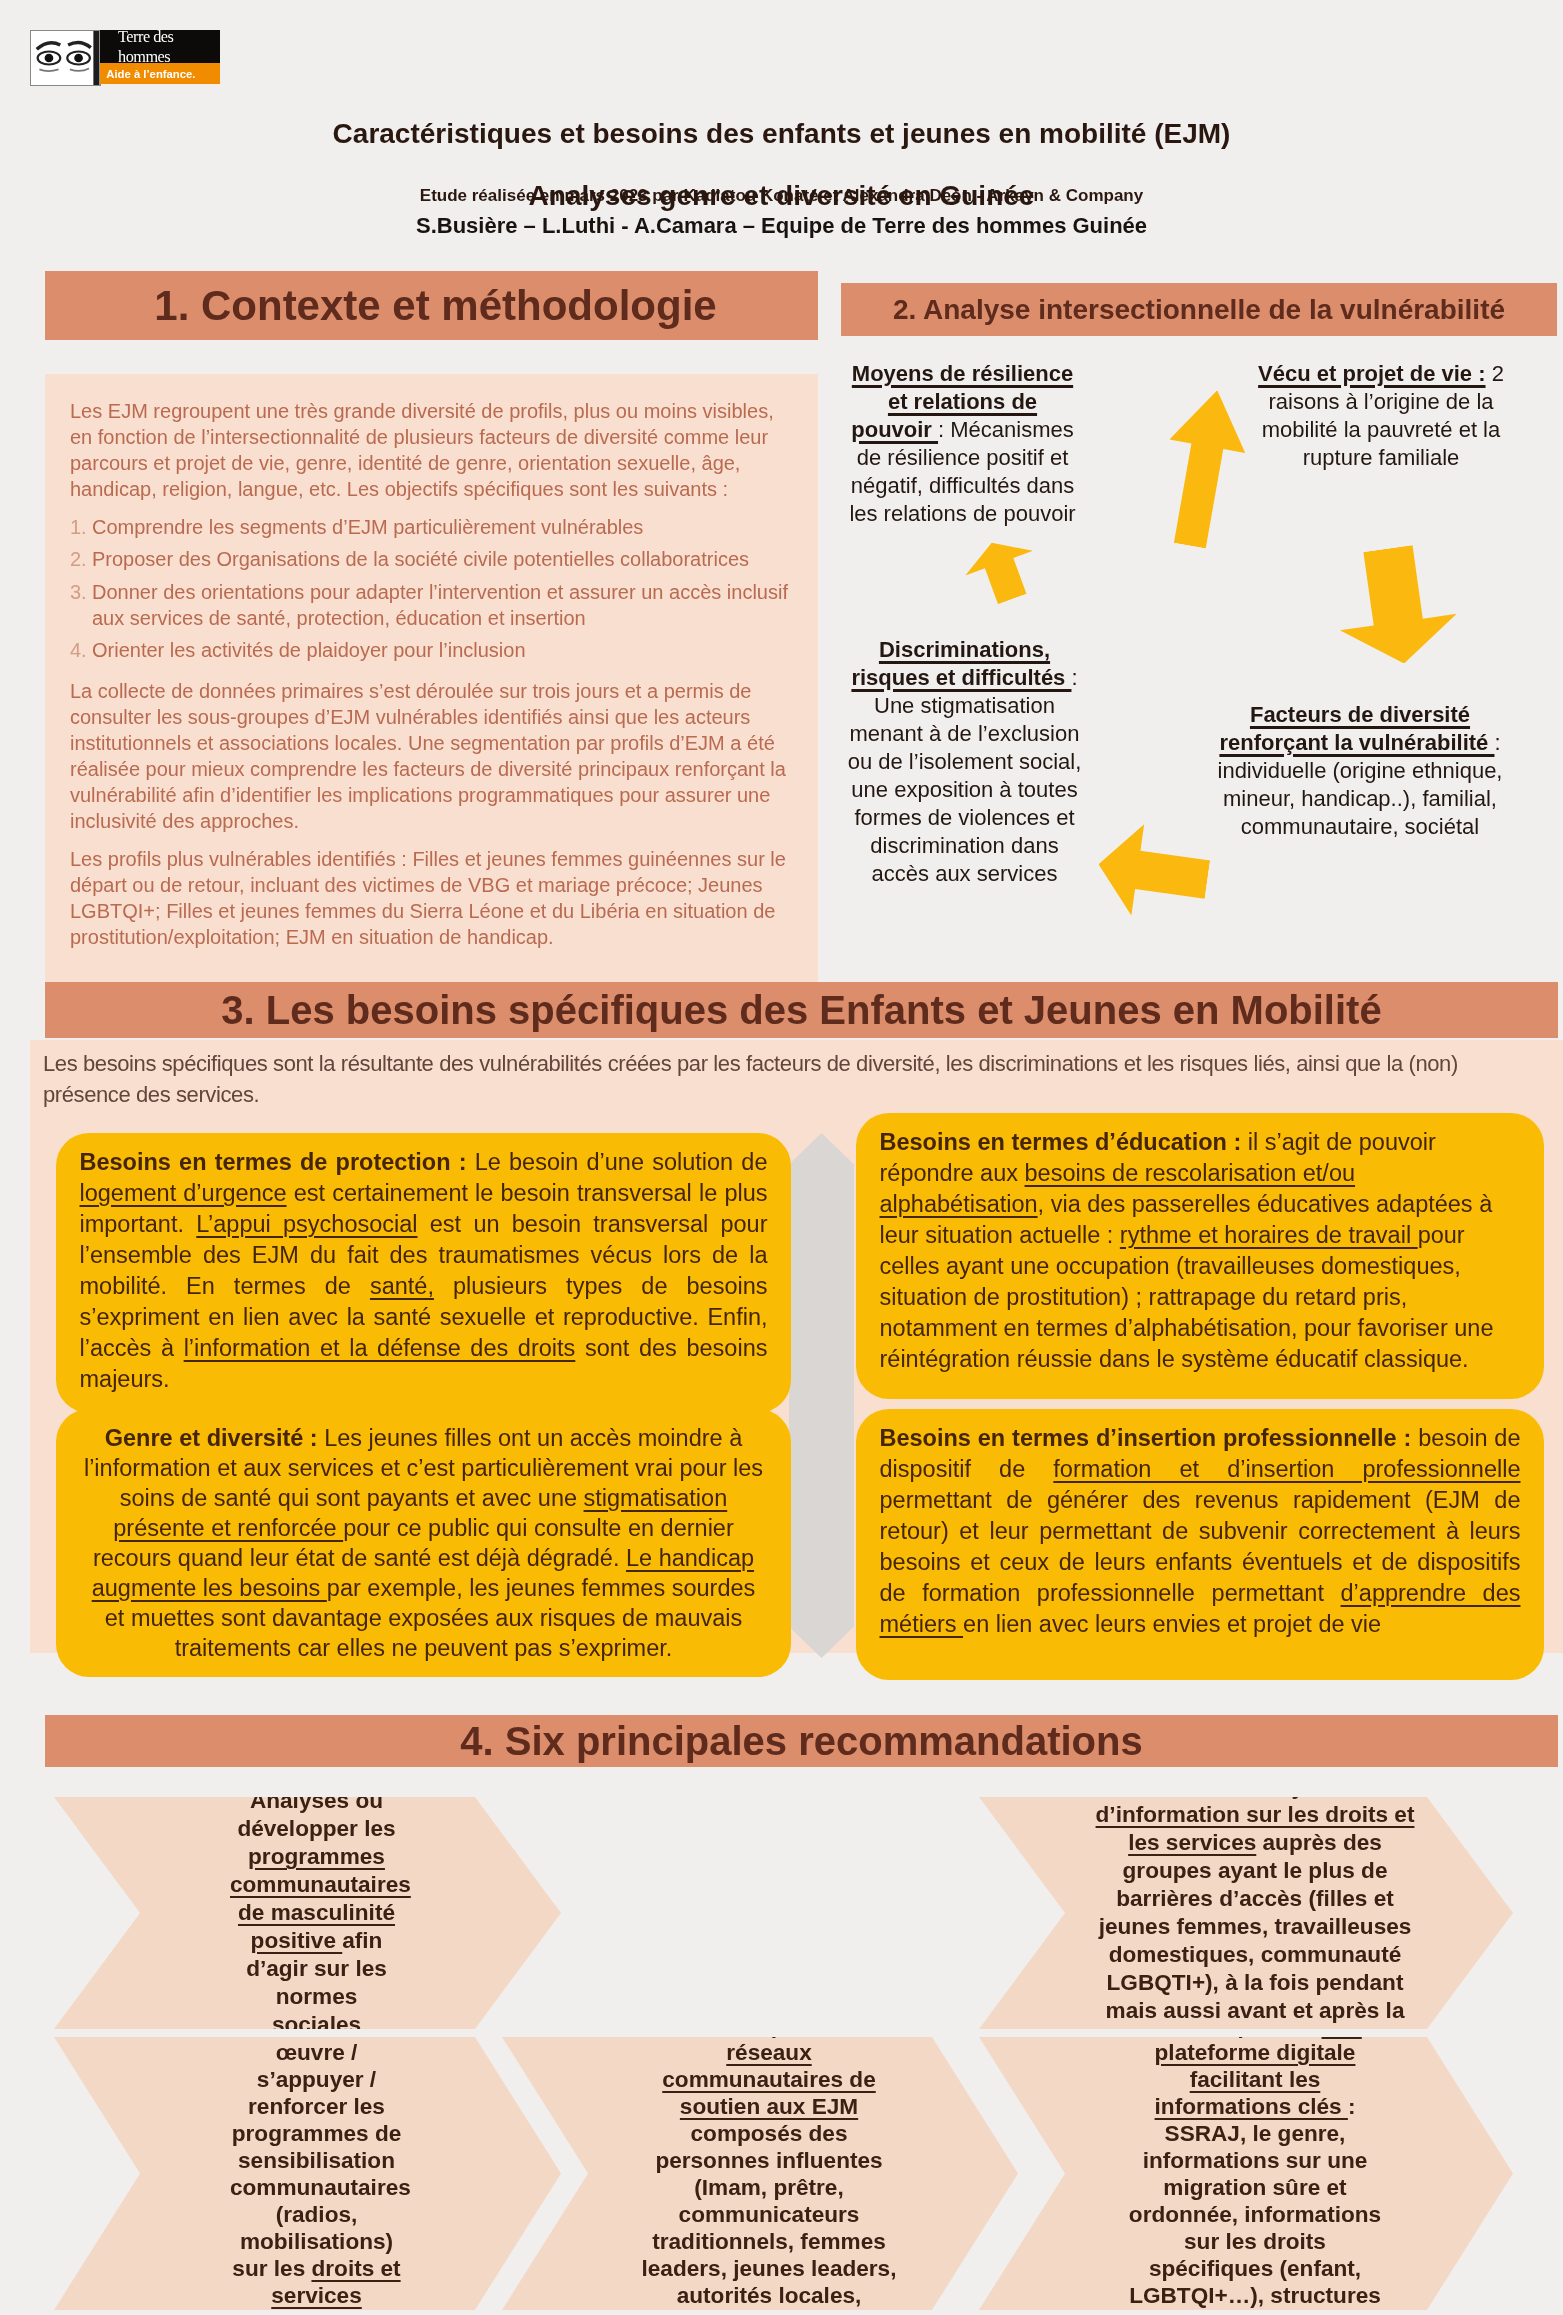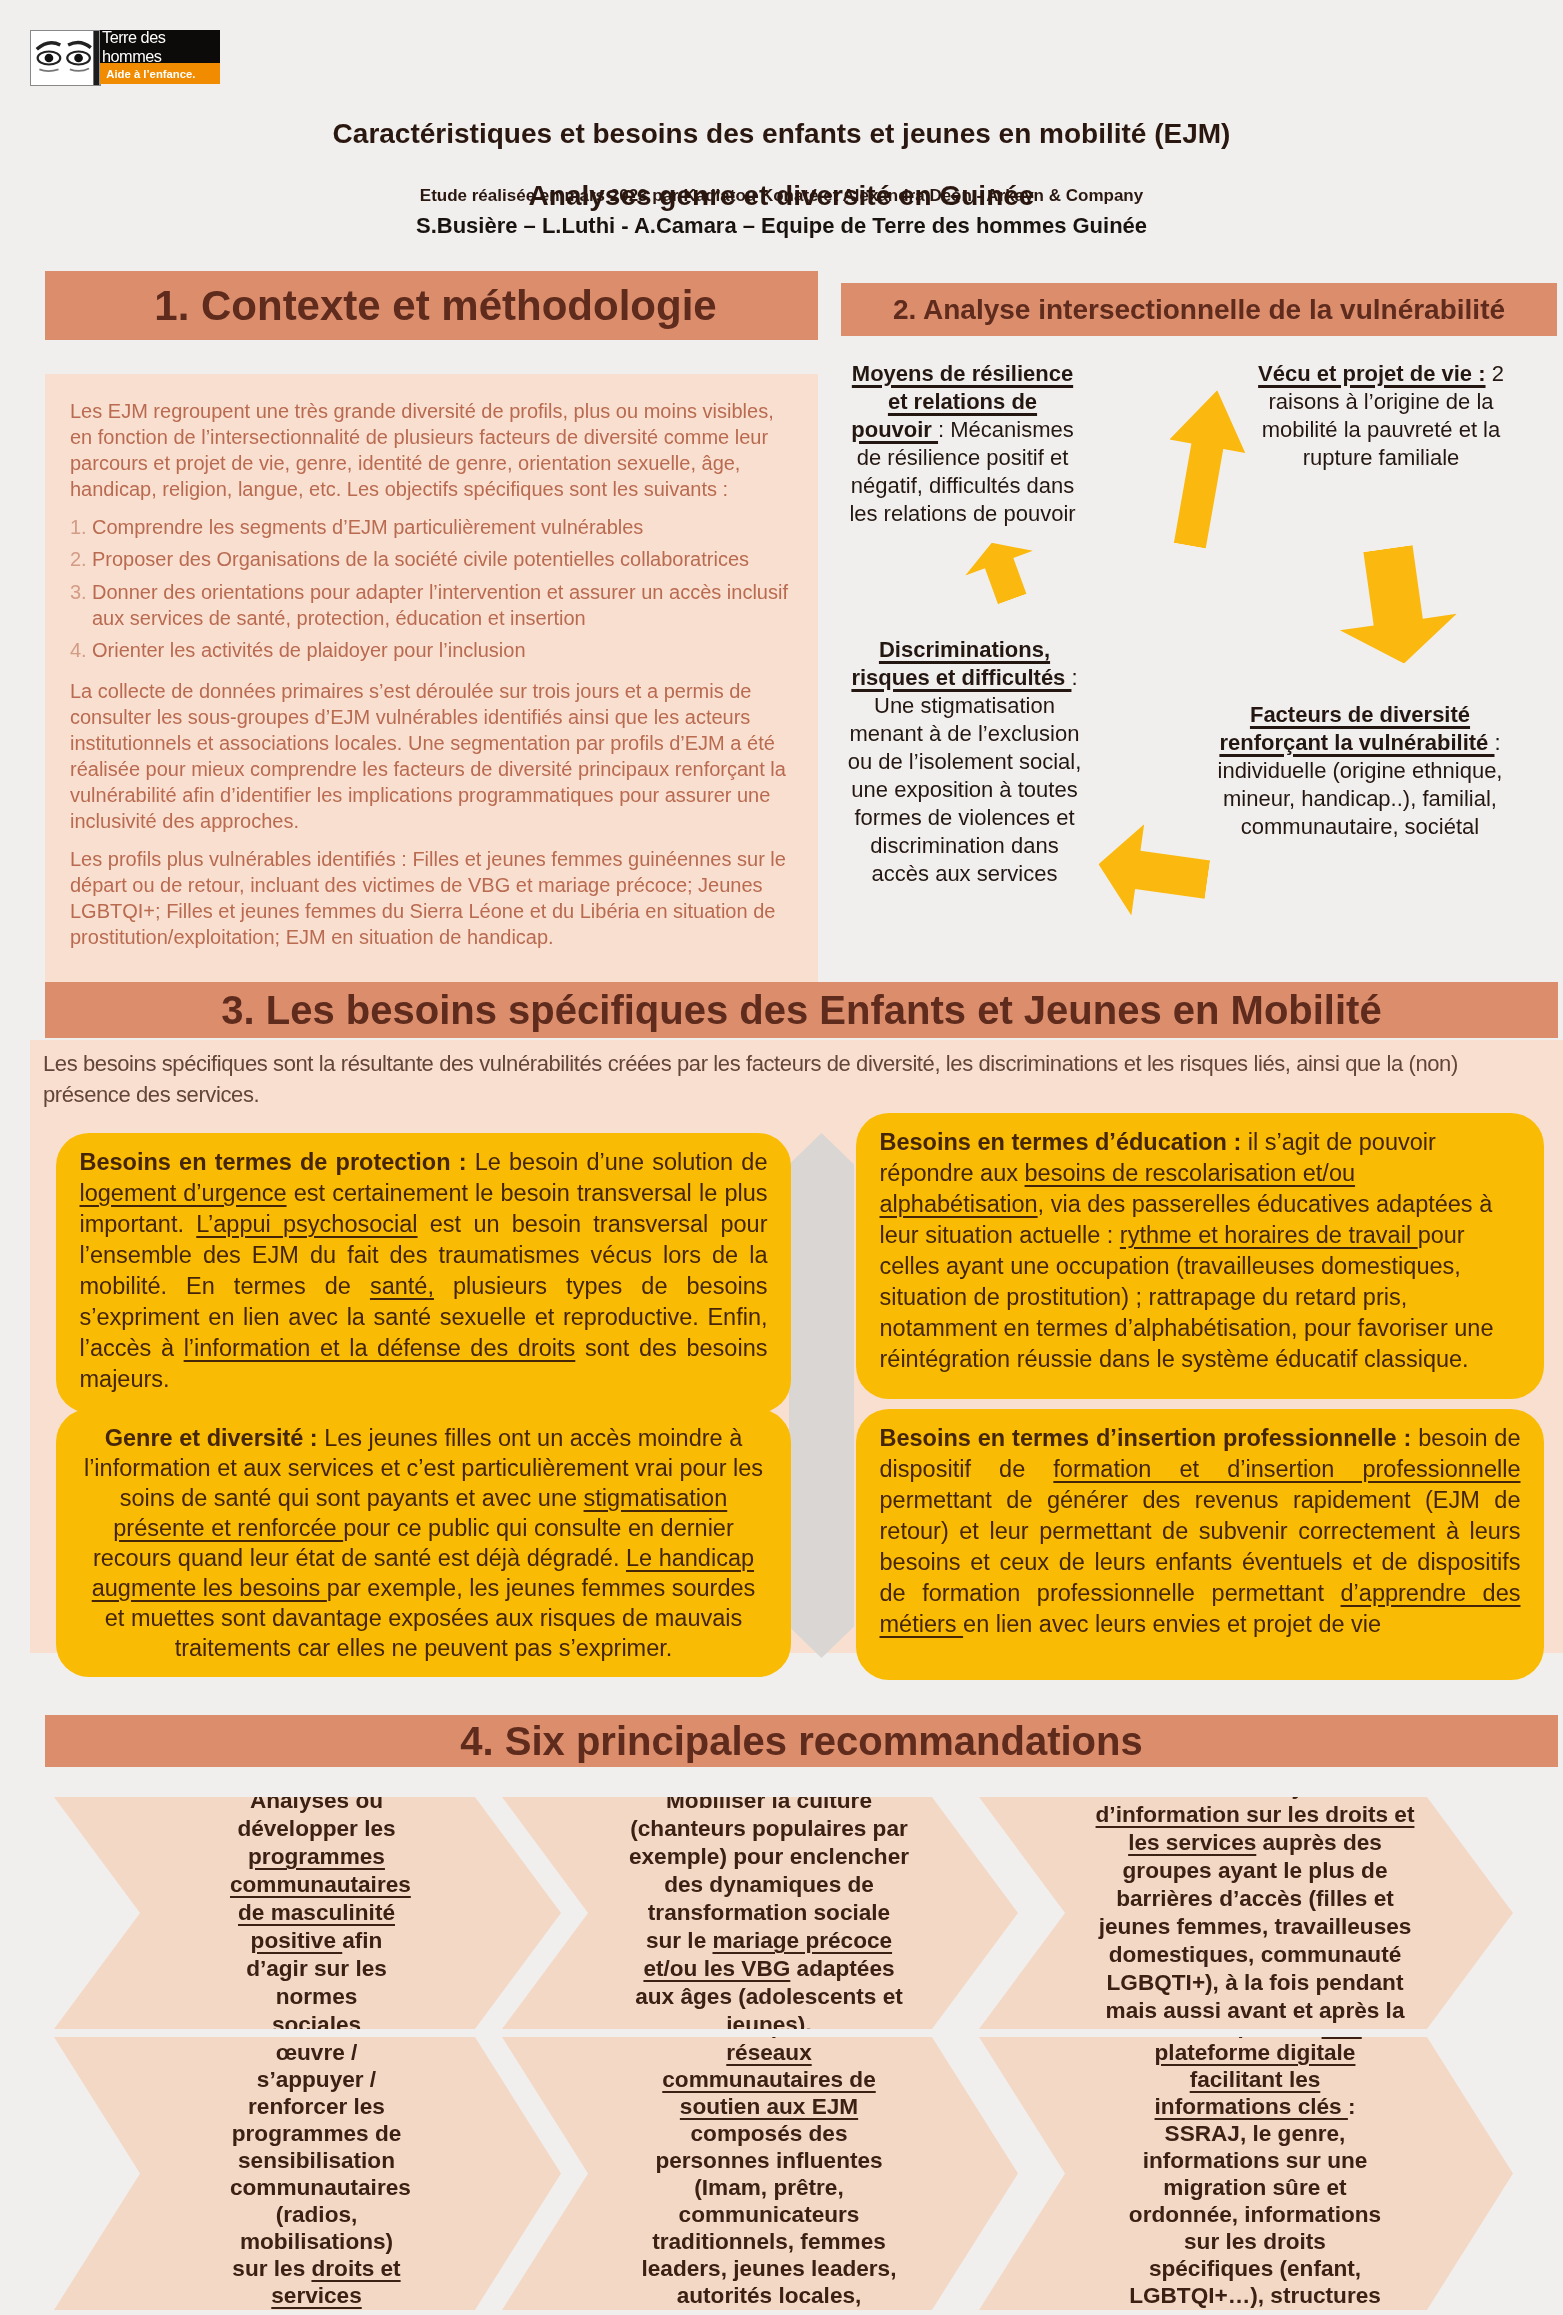--- a/index.html
+++ b/index.html
@@ -12,22 +12,22 @@
   *{margin:0;padding:0;box-sizing:border-box;}
   body{background:var(--page_bg);font-family:"Liberation Sans",sans-serif;}
   .poster{position:relative;width:1563px;height:2316px;background:var(--page_bg);overflow:hidden;}
   .abs{position:absolute;}
   .b{font-weight:bold;}
   .u{text-decoration:underline;text-decoration-thickness:1.8px;text-underline-offset:3.6px;}
 
   
   .logo-eyes{left:30px;top:30px;width:71px;height:56px;background:#fff;border:0.9px solid #888;}
   .logo-black{left:100px;top:30px;width:120px;height:33px;background:#0d0b09;color:#fff;
-    font-family:Liberation Sans, sans-serif;font-size:16.3px;letter-spacing:-0.5px;
-    display:flex;align-items:center;padding-left:2px;}
+    font-family:Liberation Serif, serif;font-size:16.3px;letter-spacing:-0.5px;
+    display:flex;align-items:center;padding-left:18px;}
   .logo-orange{left:100px;top:63px;width:120px;height:21px;background:var(--logo_orange);color:#fff;
     font-size:11.3px;font-weight:bold;display:flex;align-items:center;padding-left:6.3px;}
 
   
   .title-line{left:0;width:1563px;text-align:center;font-weight:bold;color:var(--title_ink);}
   .t1{top:118px;font-size:28px;}
   .t2{top:151px;font-size:28px;margin-top:29px;}
   .t3{top:186px;font-size:17px;}
   .t4{top:213px;font-size:22px;color:#191310;}
 
@@ -177,23 +177,20 @@
   <div class="abs ybox yb2"><span class="b">Genre et diversité : </span><span>Les jeunes filles ont un accès moindre à l’information et aux services et c’est particulièrement vrai pour les soins de santé qui sont payants et avec une </span><span class="u">stigmatisation présente et renforcée </span><span>pour ce public qui consulte en dernier recours quand leur état de santé est déjà dégradé. </span><span class="u">Le handicap augmente les besoins </span><span>par exemple, les jeunes femmes sourdes et muettes sont davantage exposées aux risques de mauvais traitements car elles ne peuvent pas s’exprimer.</span></div>
   <div class="abs ybox yb3"><span class="b">Besoins en termes d’éducation : </span><span>il s’agit de pouvoir répondre aux </span><span class="u">besoins de rescolarisation et/ou alphabétisation</span><span>, via des passerelles éducatives adaptées à leur situation actuelle : </span><span class="u">rythme et horaires de travail </span><span>pour celles ayant une occupation (travailleuses domestiques, situation de prostitution) ; rattrapage du retard pris, notamment en termes d’alphabétisation, pour favoriser une réintégration réussie dans le système éducatif classique.</span></div>
   <div class="abs ybox yb4"><span class="b">Besoins en termes d’insertion professionnelle : </span><span>besoin de dispositif de </span><span class="u">formation et d’insertion professionnelle</span><span> permettant de générer des revenus rapidement (EJM de retour) et leur permettant de subvenir correctement à leurs besoins et ceux de leurs enfants éventuels et de dispositifs de formation professionnelle permettant </span><span class="u">d’apprendre des métiers </span><span>en lien avec leurs envies et projet de vie</span></div>
 
   <div class="abs bar bar4">
     <span>4. Six principales recommandations</span>
   </div>
   <div class="abs chev r1 c1">
     <div class="inner"><span>Analyses ou développer les </span><span class="u">programmes communautaires de masculinité positive </span><span>afin d’agir sur les normes sociales</span></div>
   </div>
-  <div class="abs chev r1 c2">
-    <div class="inner"><span>Mobiliser la culture (chanteurs populaires par exemple) pour enclencher des dynamiques de transformation sociale sur le </span><span class="u">mariage précoce et/ou les VBG</span><span> adaptées aux âges (adolescents et jeunes).</span></div>
-  </div>
   <div class="abs chev r1 c3">
     <div class="inner"><span>Renforcer le système </span><span class="u">d’information sur les droits et les services</span><span> auprès des groupes ayant le plus de barrières d’accès (filles et jeunes femmes, travailleuses domestiques, communauté LGBQTI+), à la fois pendant mais aussi avant et après la mobilité</span></div>
   </div>
   <div class="abs chev r2 c4">
     <div class="inner"><span>Mettre en œuvre / s’appuyer / renforcer les programmes de sensibilisation communautaires (radios, mobilisations) sur les </span><span class="u">droits et services disponibles</span></div>
   </div>
   <div class="abs chev r2 c5">
     <div class="inner"><span>Mettre en place des </span><span class="u">réseaux communautaires de soutien aux EJM</span><span> composés des personnes influentes (Imam, prêtre, communicateurs traditionnels, femmes leaders, jeunes leaders, autorités locales, écoles)</span></div>
   </div>
   <div class="abs chev r2 c6">

